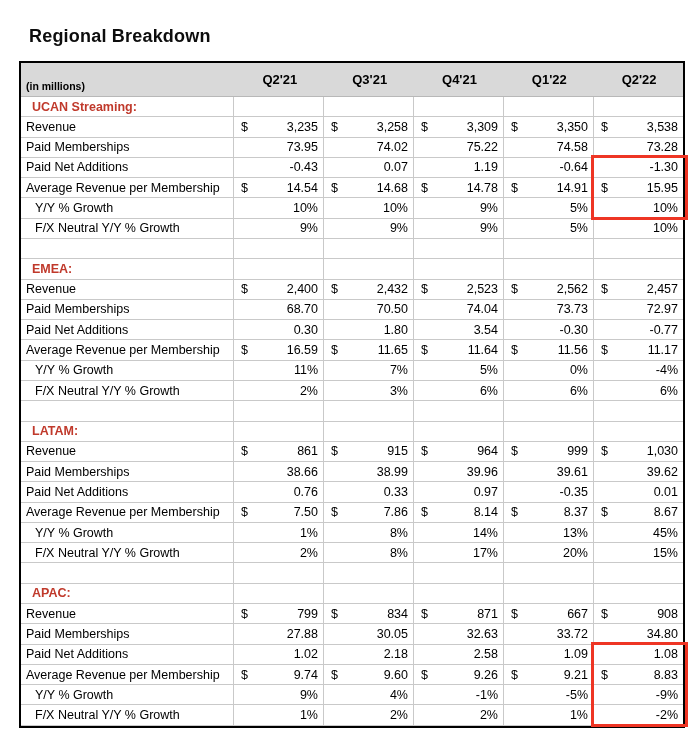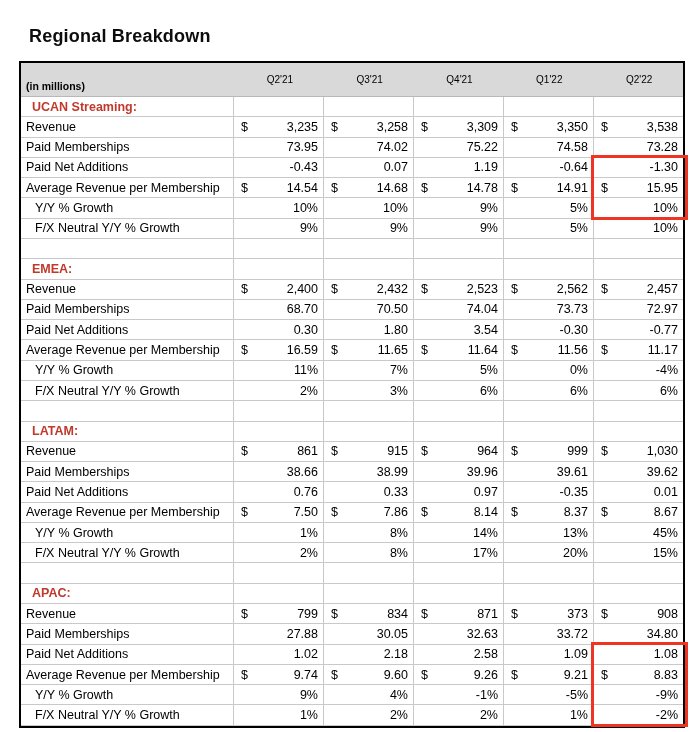--- a/index.html
+++ b/index.html
@@ -52,21 +52,21 @@
     flex:1 1 0;
     display:flex; align-items:center; justify-content:space-between;
     padding:0 5px 0 7px;
     font-size:12.5px; color:#000;
     border-right:1px solid var(--grid, #c9c9c9);
     overflow:hidden; white-space:nowrap;
   }
   .cell-q:last-child { border-right:none; }
   .header-row .cell-q {
     justify-content:center;
-    font-weight:normal; font-size:10px;
+    font-weight:bold; font-size:13px;
     border-right:none;
   }
   .cell-q .cur { text-align:left; }
   .cell-q .val { margin-left:auto; text-align:right; }
   .section-row .cell-label {
     color:var(--section-red, #c0392b);
     font-weight:bold;
     font-size:12.5px;
     padding-left:11px;
   }
@@ -511,21 +511,21 @@
         <div class="cell-q">
           <span class="cur">$</span>
           <span class="val">834</span>
         </div>
         <div class="cell-q">
           <span class="cur">$</span>
           <span class="val">871</span>
         </div>
         <div class="cell-q">
           <span class="cur">$</span>
-          <span class="val">373</span>
+          <span class="val">667</span>
         </div>
         <div class="cell-q">
           <span class="cur">$</span>
           <span class="val">908</span>
         </div>
       </div>
       <div class="t-row data-row">
         <div class="cell-label">Paid Memberships</div>
         <div class="cell-q">
           <span class="val">27.88</span>

